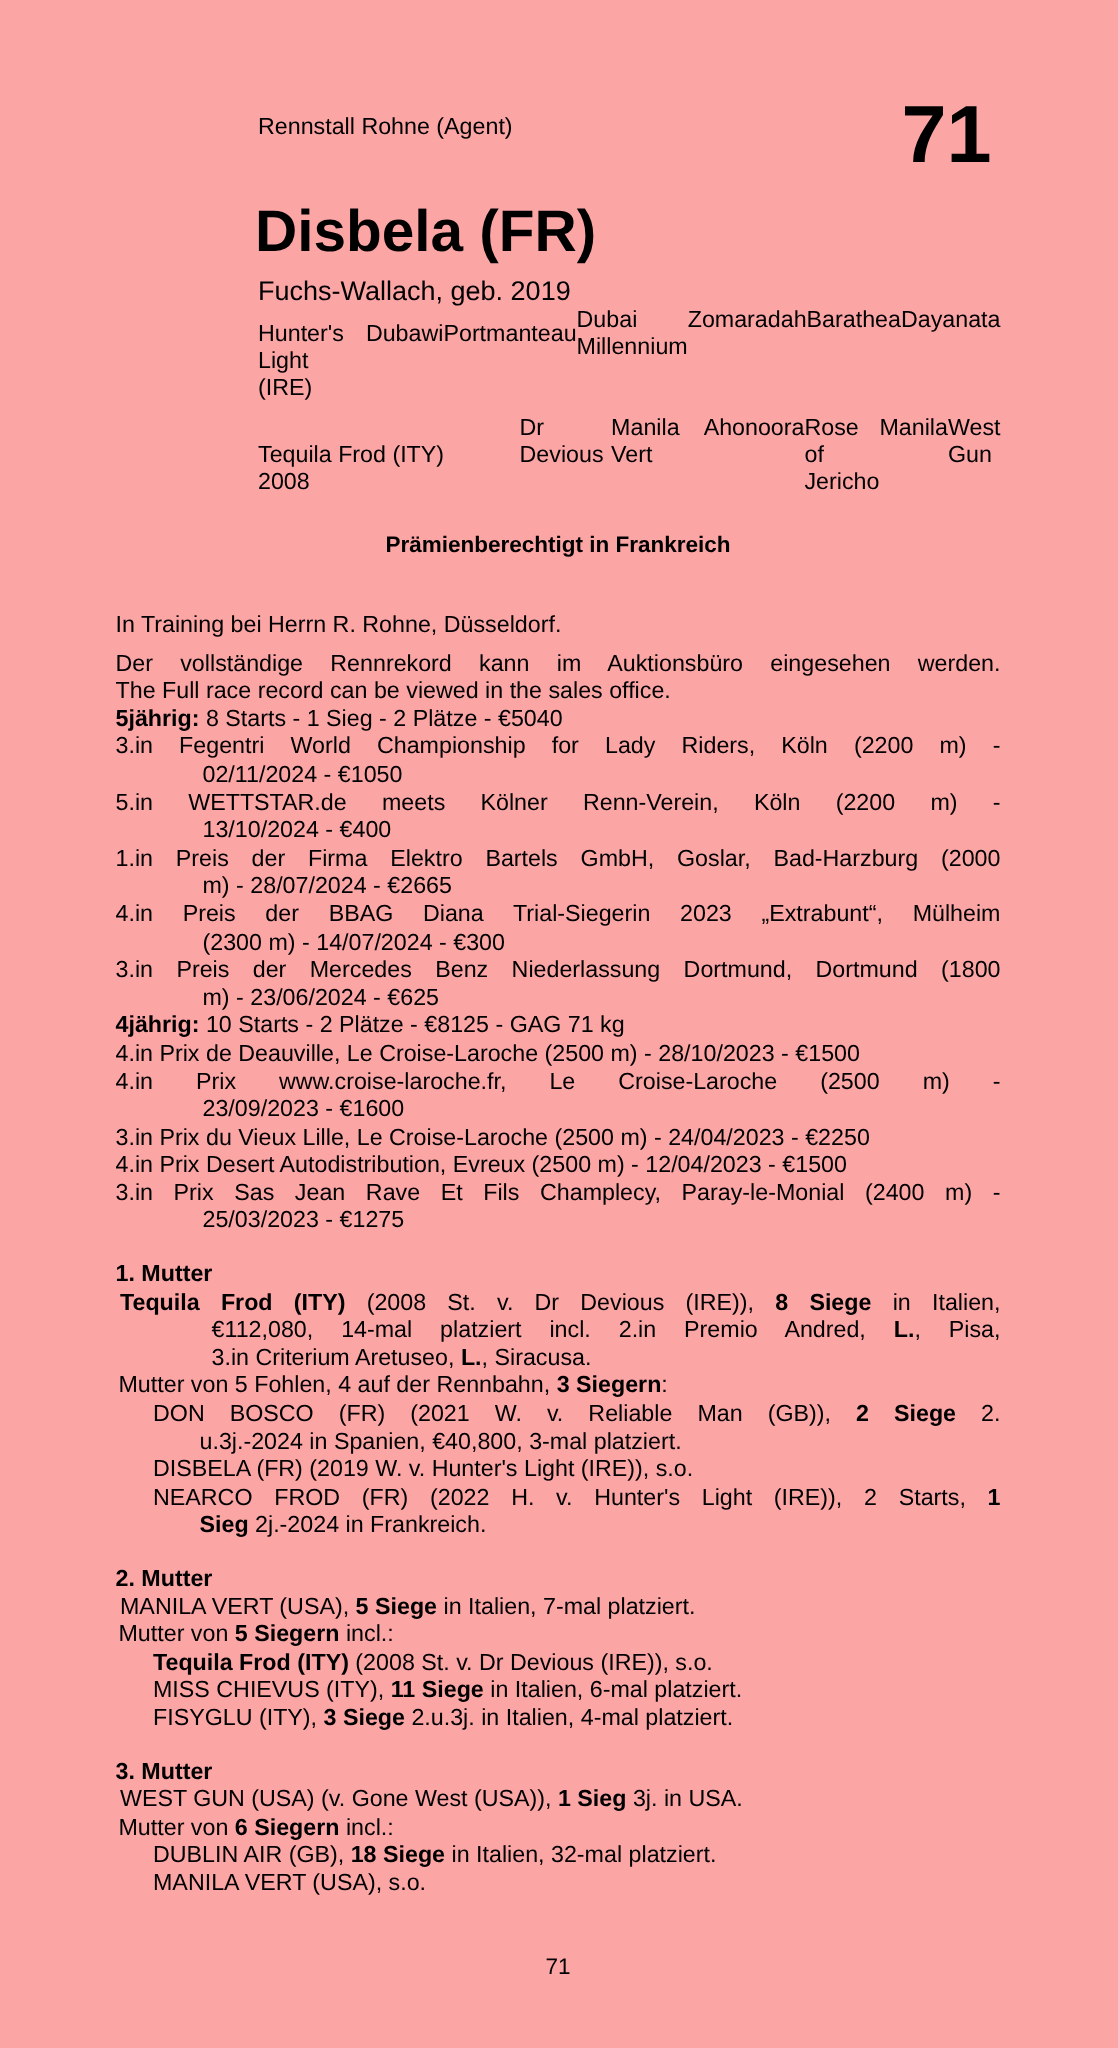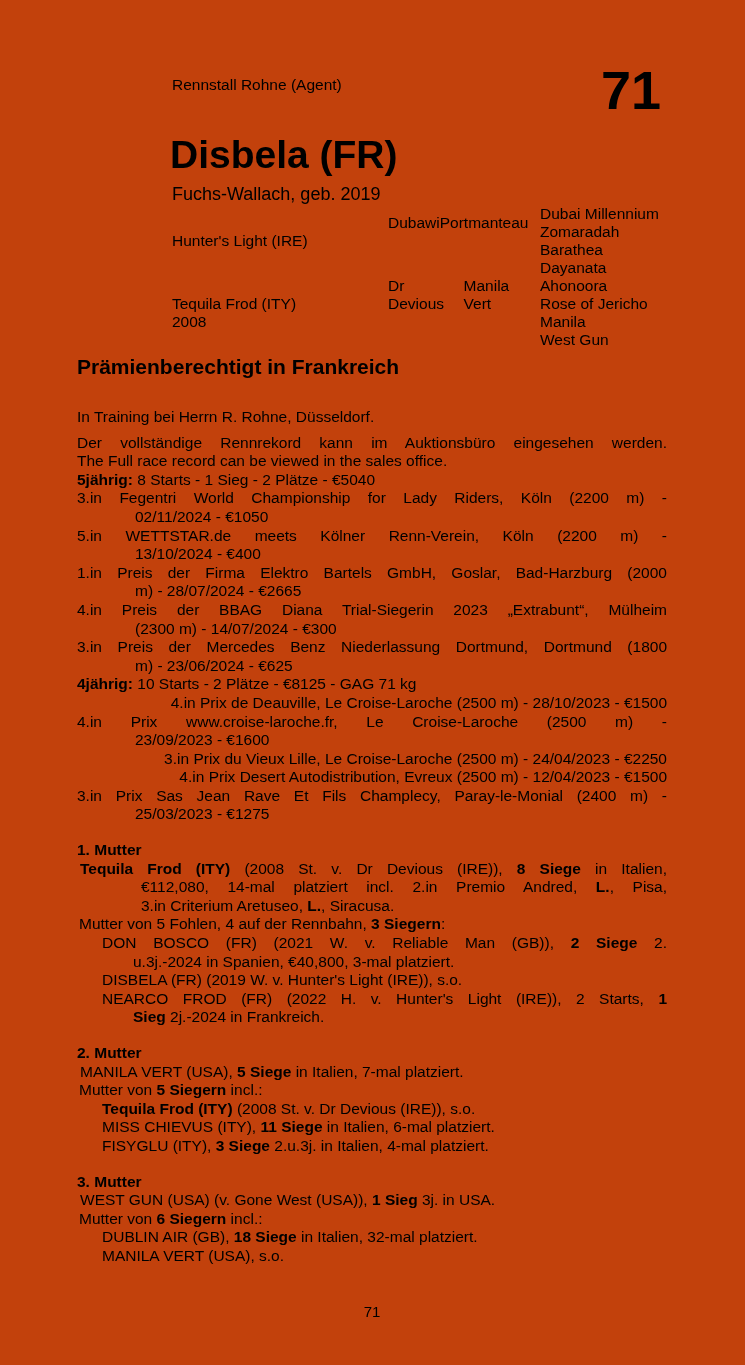--- a/index.html
+++ b/index.html
@@ -1,39 +1,39 @@
 <!DOCTYPE html>
 <html><head>
 <meta charset="utf-8">
 <style>
   html,body { margin:0; padding:0; background:#ffffff; }
   .page {
-    position:relative; width:745px; height:1365px; background:#c2410c;
+    position:relative; width:745px; height:1365px; background:#fca5a5;
     font-family:"Liberation Sans", sans-serif; color:#000; overflow:hidden;
   }
   .b { font-weight:bold; }
 
   .consignor { position:absolute; left:172px; top:76px; font-size:15.5px; }
   .lot { position:absolute; right:84px; top:63px; font-size:54px; font-weight:bold; line-height:1; }
   .horse-name { position:absolute; left:170px; top:135px; margin:0; font-size:39px; font-weight:bold; line-height:1; }
   .horse-details { position:absolute; left:172px; top:184px; font-size:18px; }
 
   .pedigree { position:absolute; left:172px; top:205px; width:495px; font-size:15.5px; line-height:18px; }
   .ped-row { display:flex; height:72px; }
   .ped-parent { width:216px; display:flex; flex-direction:column; justify-content:center; }
   .ped-gps { width:152px; display:flex; flex-direction:row; }
   .ped-gp { height:36px; display:flex; align-items:center; }
-  .ped-ggps { flex:1; display:flex; flex-direction:column; justify-content:flex-start; }
+  .ped-ggps { flex:1; display:flex; justify-content:flex-start; }
 
-  .premium { position:absolute; left:77px; top:355px; width:590px; font-weight:bold; font-size:21px; }
+  .premium { position:absolute; left:77px; top:355px; width:590px; text-align:center; font-weight:bold; font-size:15px; }
 
   .body { position:absolute; left:77px; top:388px; width:590px; font-size:15.5px; line-height:18.6px; }
   .training { margin-bottom:7px;margin-top:20px; }
   .jline { text-align:justify; text-align-last:justify; }
-  .oneline { white-space:nowrap;text-align:right; }
+  .oneline { white-space:nowrap; }
   .cont { padding-left:58px; }
   .mutter-h { font-weight:bold; margin-top:17px; }
   .dam-line { margin-left:3px; }
   .dam-cont { padding-left:64px; }
   .produce-intro { margin-left:2px; }
   .prog { margin-left:25px; }
   .pcont { padding-left:31px; }
 
   .footer { position:absolute; left:77px; top:1303px; width:590px; text-align:center; font-size:15px; }
 </style>

